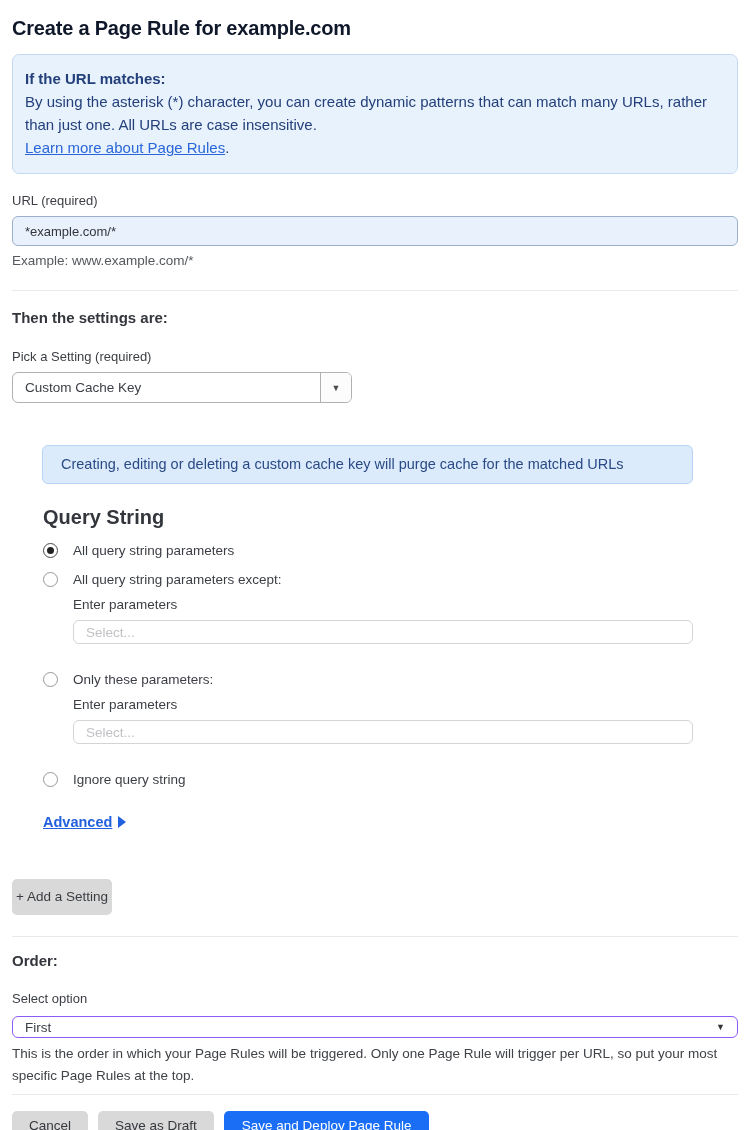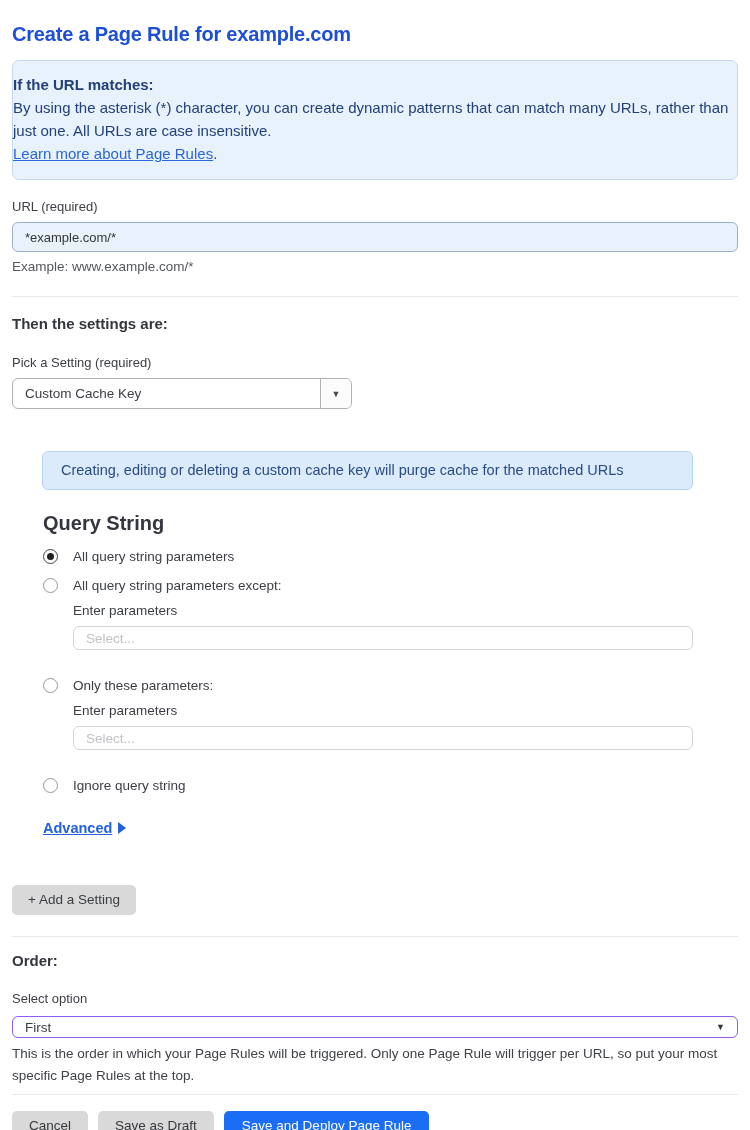--- a/index.html
+++ b/index.html
@@ -1,27 +1,27 @@
 <!DOCTYPE html>
 <html><head>
 <meta charset="utf-8">
 <style>
   * { box-sizing: border-box; margin: 0; padding: 0; }
   html, body { width: 750px; height: 1130px; background: #ffffff; overflow: hidden; }
   body { font-family: "Liberation Sans", "DejaVu Sans", sans-serif; color: #3b3e44; }
   .container { padding: 0 12px; width: 750px; }
 
   h1.page-title {
-    padding-top: 22px; font-size: 20px; line-height: 24px; font-weight: 700;
-    color: #1d4ed8; letter-spacing: -0.2px;
+    padding-top: 16px; font-size: 20px; line-height: 24px; font-weight: 700;
+    color: #0f172a; letter-spacing: -0.2px;
   }
 
   .info-box {
     margin-top: 14px; background: #e8f2fc; border: 1px solid #c5daf2;
-    border-radius: 7px; padding: 12px 0 14px; color: #24407b;
+    border-radius: 7px; padding: 12px 12px 14px; color: #24407b;
     font-size: 15px; line-height: 23px;
   }
   .info-box .info-heading { font-weight: 700; }
   .info-link { color: #2a66d9; text-decoration: underline; cursor: pointer; }
 
   .form-label { margin-top: 19px; font-size: 13px; line-height: 16px; color: #3b3e44; }
 
   .url-input {
     margin-top: 7px; display: block; width: 100%; height: 30px;
     background: #e9f1fc; border: 1px solid #9cb0cd; border-radius: 6px;
@@ -85,21 +85,21 @@
     font-size: 14.5px; font-weight: 700; color: #2360dd;
     text-decoration: underline; cursor: pointer;
   }
   .advanced-caret {
     margin-left: 6px; width: 0; height: 0; border-top: 6px solid transparent;
     border-bottom: 6px solid transparent; border-left: 8px solid #2360dd;
   }
 
   .add-setting-btn {
     margin-top: 49px; display: inline-block; background: #d9d9d9; border: none;
-    border-radius: 5px; height: 30px; line-height: 30px; padding: 0 16px;
+    border-radius: 5px; height: 36px; line-height: 30px; padding: 0 4px;
     font-size: 13.5px; color: #3a3d42; cursor: pointer;
     font-family: "Liberation Sans", sans-serif;
   }
 
   hr.divider-2 { border: none; border-top: 1px solid #e9e9e9; margin-top: 21px; }
   h2.order-heading { margin-top: 15px; font-size: 15px; font-weight: 700; color: #33363c; }
   .select-option-label { margin-top: 22px; }
 
   .order-select {
     margin-top: 9px; width: 100%; height: 22px; border: 1px solid #8b5cf6;

